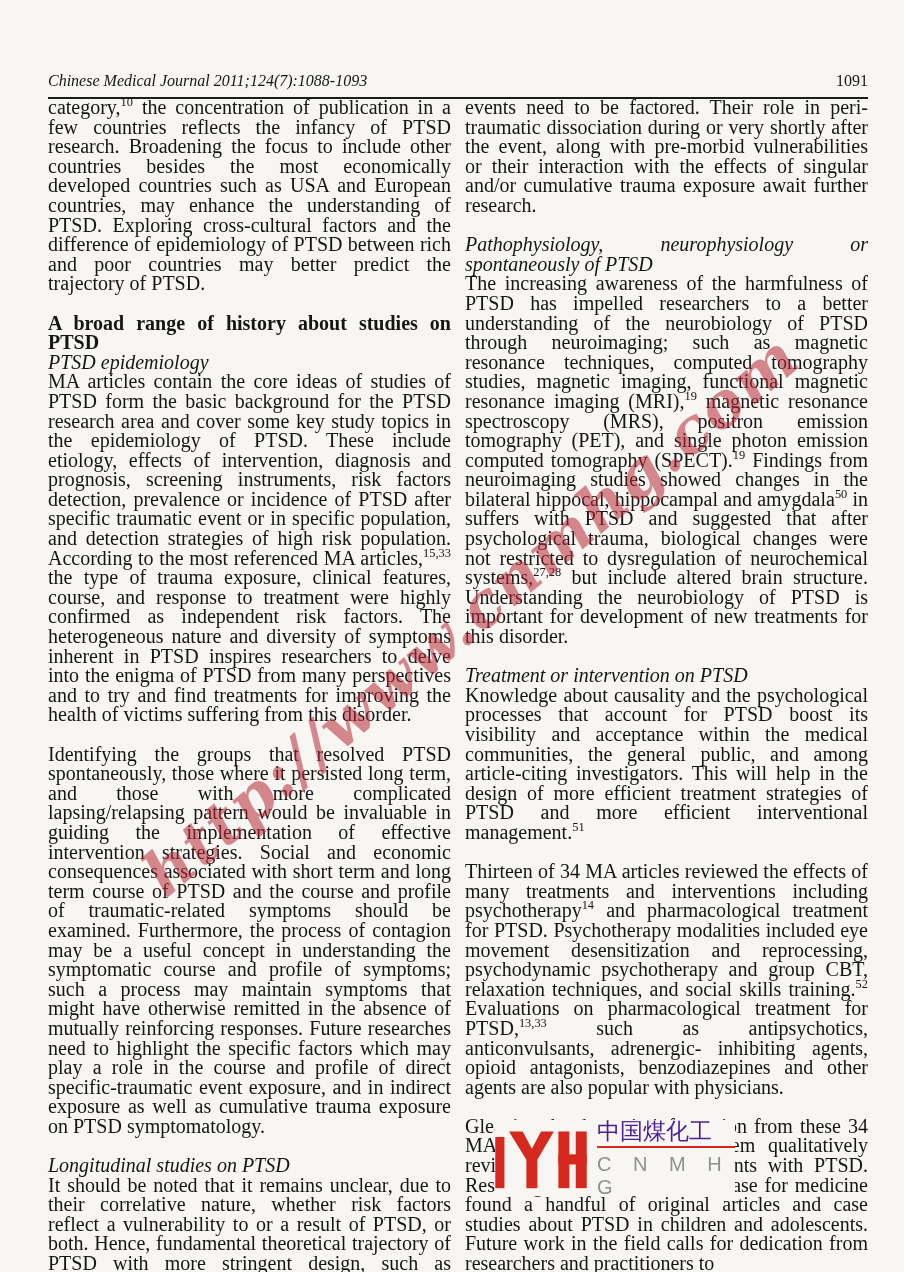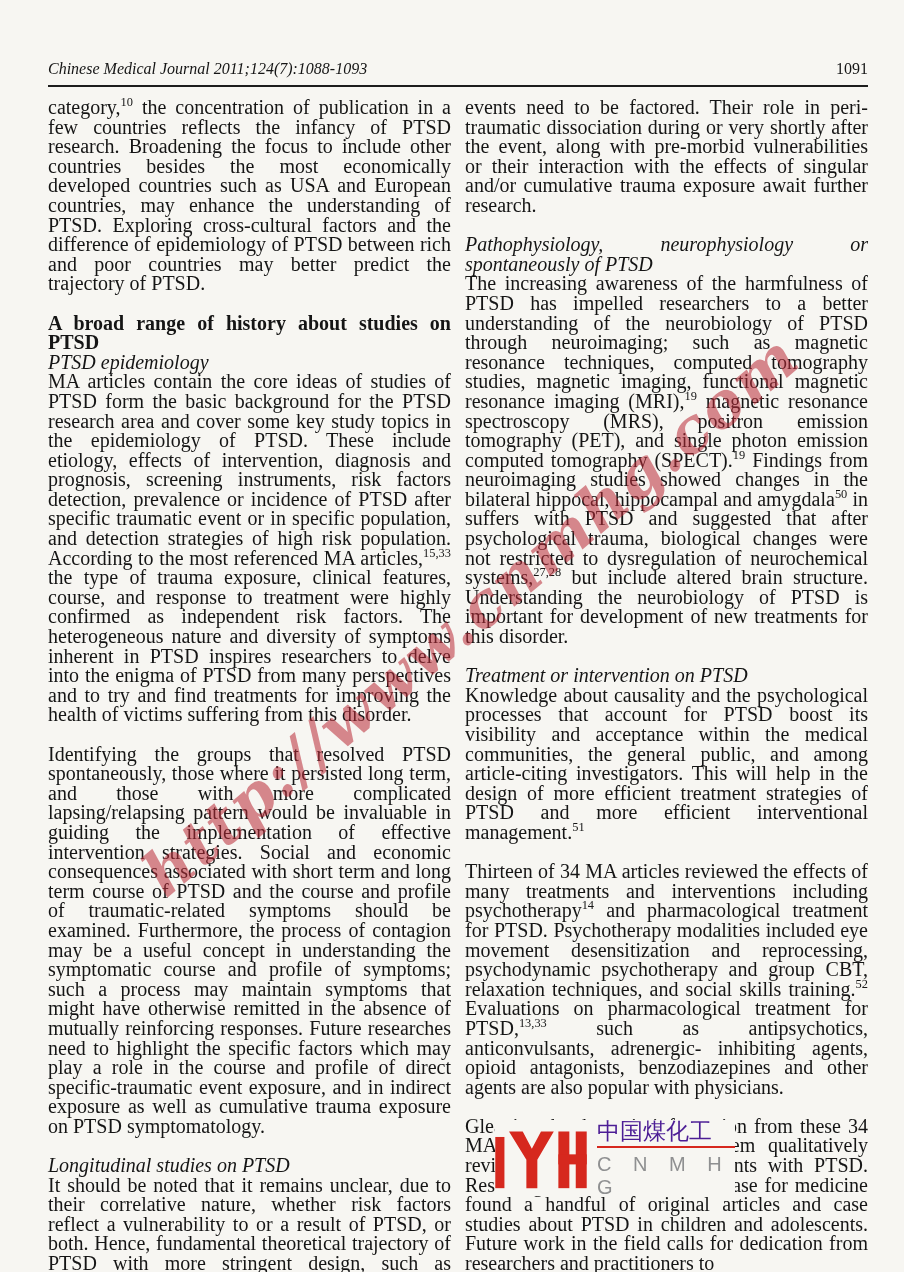--- a/index.html
+++ b/index.html
@@ -7,21 +7,21 @@
     position:relative; width:904px; height:1272px;
     background:#f7f6f2; overflow:hidden;
     font-family:"Liberation Serif", serif; color:#151515;
   }
   .running-header {
     position:absolute; left:48px; top:60px; width:820px;
     display:flex; justify-content:space-between; align-items:baseline;
     padding-bottom:7px; border-bottom:2px solid #1d1d1d;
     font-size:16px;
   }
-  .running-header .journal { font-style:italic; }
+  .running-header .journal { font-style:italic;margin-top:12px; }
   .running-header .pagenum { font-style:normal; }
   .cols {
     position:absolute; left:48px; top:98px; width:820px;
     display:flex; gap:14px;
   }
   .col { width:403px; font-size:20px; line-height:19.6px; text-align:justify; }
   .col p { margin:0 0 19.6px 0; }
   .col p.tight { margin-bottom:0; }
   .sec-head { font-weight:bold; margin:0; }
   .sub-head { font-style:italic; margin:0; }

